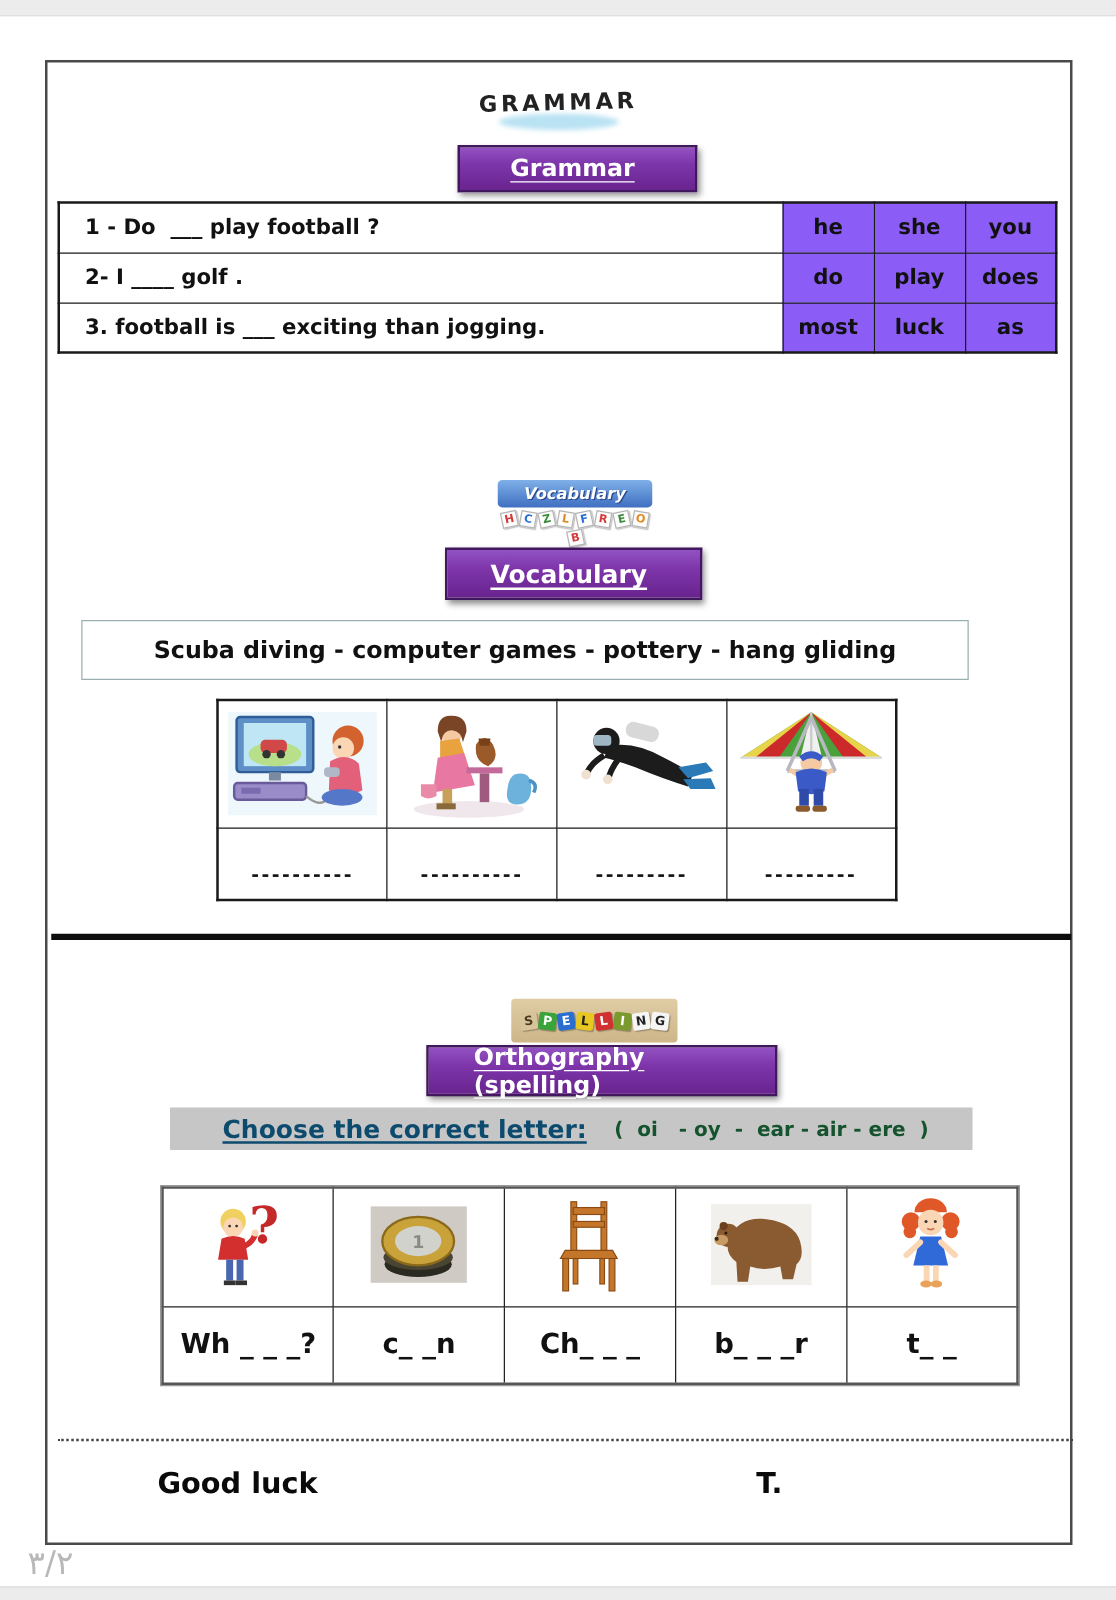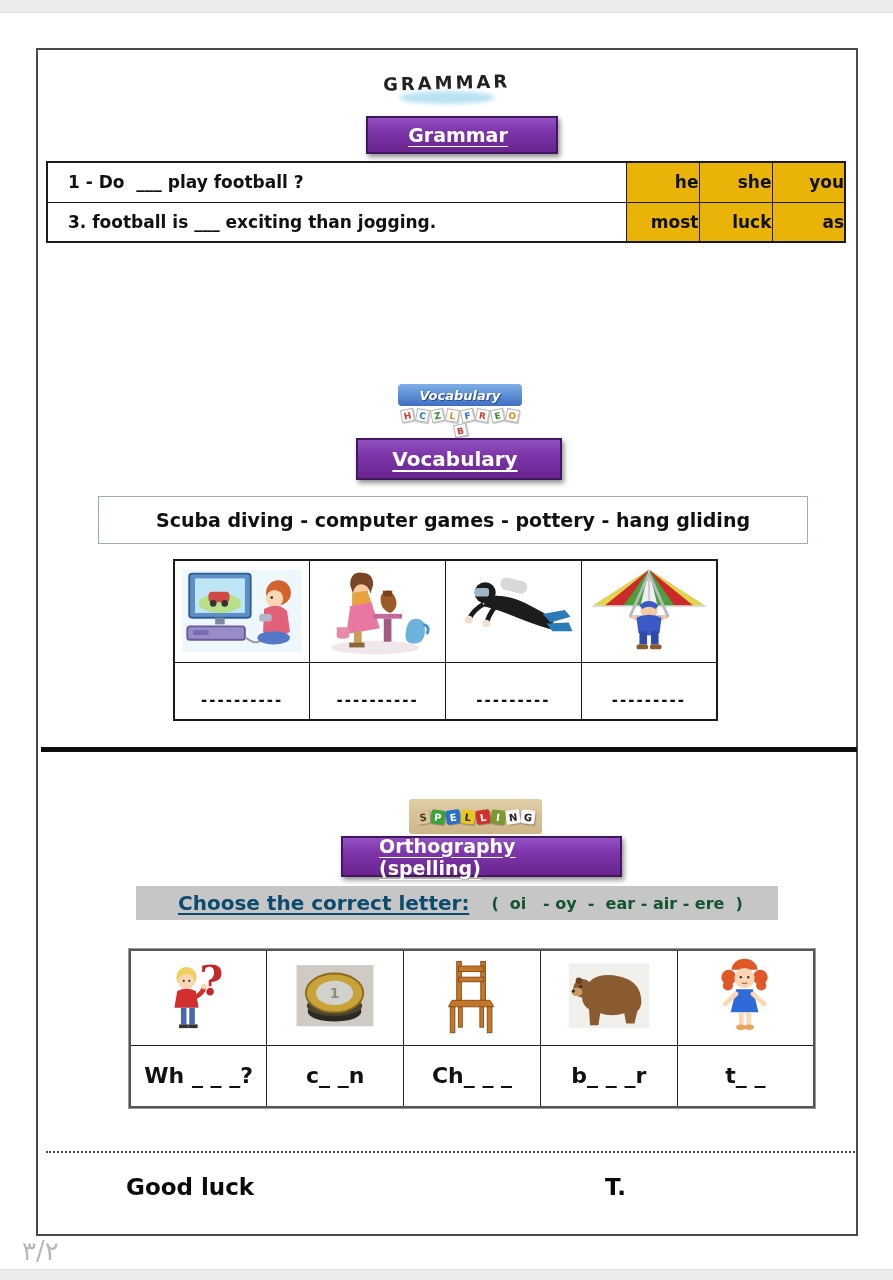--- a/index.html
+++ b/index.html
@@ -60,24 +60,24 @@
   .b2 { background:#2a6fd0; color:#fff; }   .b3 { background:#e8c820; color:#222; }
   .b4 { background:#d03030; color:#fff; }   .b5 { background:#7a9a30; color:#fff; }
   .b6 { background:#f5f5f5; color:#222; }   .b7 { background:#f5f5f5; color:#222; }
 
   
   table { border-collapse:collapse; table-layout:fixed; }
   .grammar-table { position:absolute; left:8px; top:111px; width:800px;
           border:2px solid #1a1a1a; }
   .grammar-table td { border:1px solid #1a1a1a; height:40px; font-weight:bold; font-size:17px; color:#111; }
   .grammar-table td.q { padding-left:20px; white-space:pre-wrap; background:#fff; }
-  .grammar-table td.opt { width:73px; text-align:right; background:#eab308; }
+  .grammar-table td.opt { width:73px; text-align:center; background:#8b5cf6; }
 
   
-  .word-bank { position:absolute; left:60px; top:446px; width:710px; height:48px;
+  .word-bank { position:absolute; left:27px; top:446px; width:710px; height:48px;
           border:1px solid #9ab0b0; background:#fff; display:flex; align-items:center; justify-content:center;
           font-weight:bold; font-size:19px; color:#111; white-space:pre; }
   .vocab-table { position:absolute; left:135px; top:509px; width:545px; border:2px solid #1a1a1a; }
   .vocab-table td { border:1.5px solid #1a1a1a; text-align:center; vertical-align:middle; background:#fff; }
   .vocab-table tr.imgs td { height:102px; }
   .vocab-table tr.blanks td { height:58px; font-weight:bold; font-size:15px; letter-spacing:2px;
           vertical-align:bottom; padding-bottom:10px; color:#111; }
   .vocab-table svg { width:126px; height:94px; display:block; margin:0 auto; }
 
   .divider { position:absolute; left:3px; top:697px; width:816px; height:5px; background:#0d0d0d; }
@@ -119,20 +119,26 @@
     <span class="label">Grammar</span>
   </div>
 
   <table class="grammar-table">
     <tbody>
       <tr>
         <td class="q">1 - Do  ___ play football ?</td>
         <td class="opt">he</td>
         <td class="opt">she</td>
         <td class="opt">you</td>
+      </tr>
+      <tr>
+        <td class="q">2- I ____ golf .</td>
+        <td class="opt">do</td>
+        <td class="opt">play</td>
+        <td class="opt">does</td>
       </tr>
       <tr>
         <td class="q">3. football is ___ exciting than jogging.</td>
         <td class="opt">most</td>
         <td class="opt">luck</td>
         <td class="opt">as</td>
       </tr>
     </tbody>
   </table>
 

